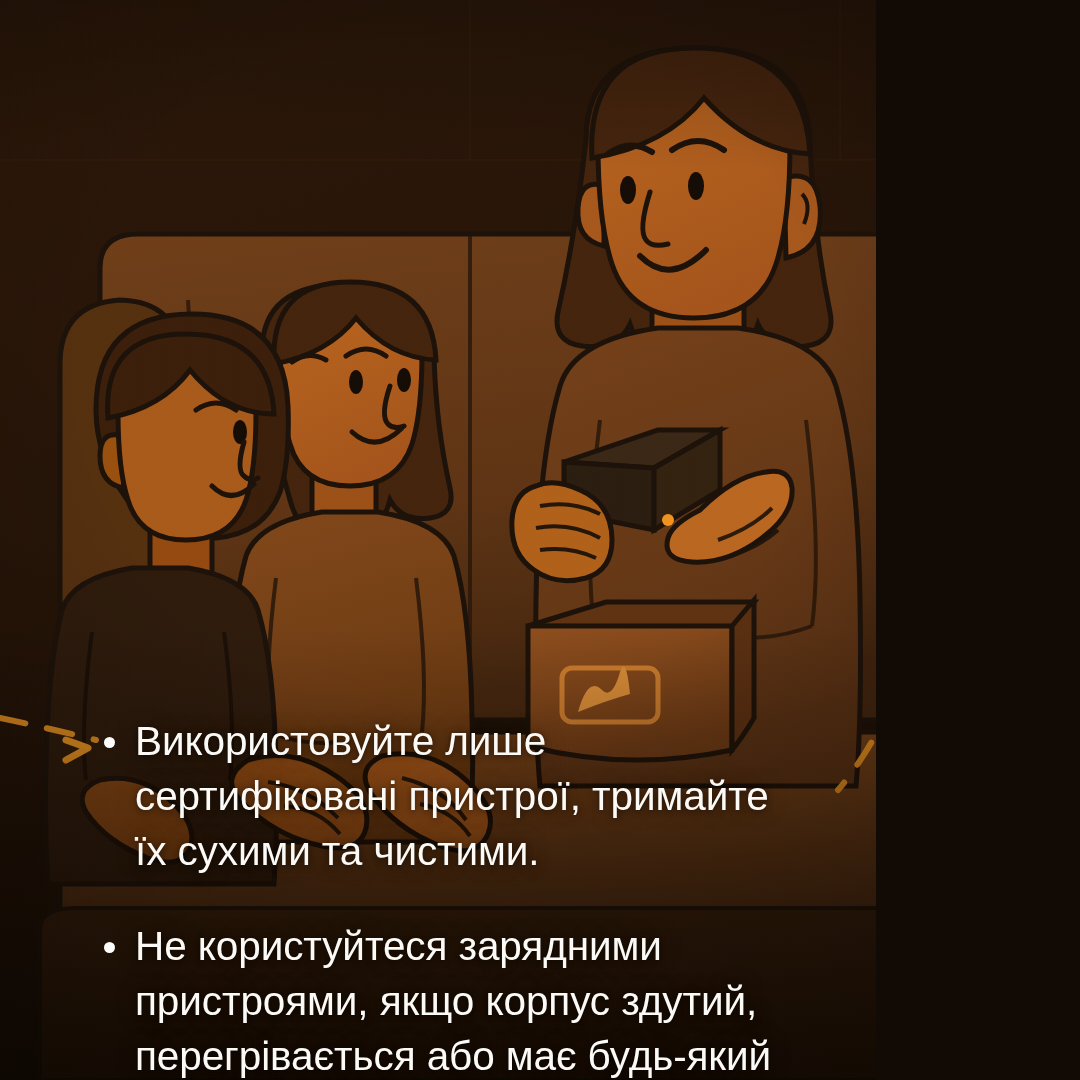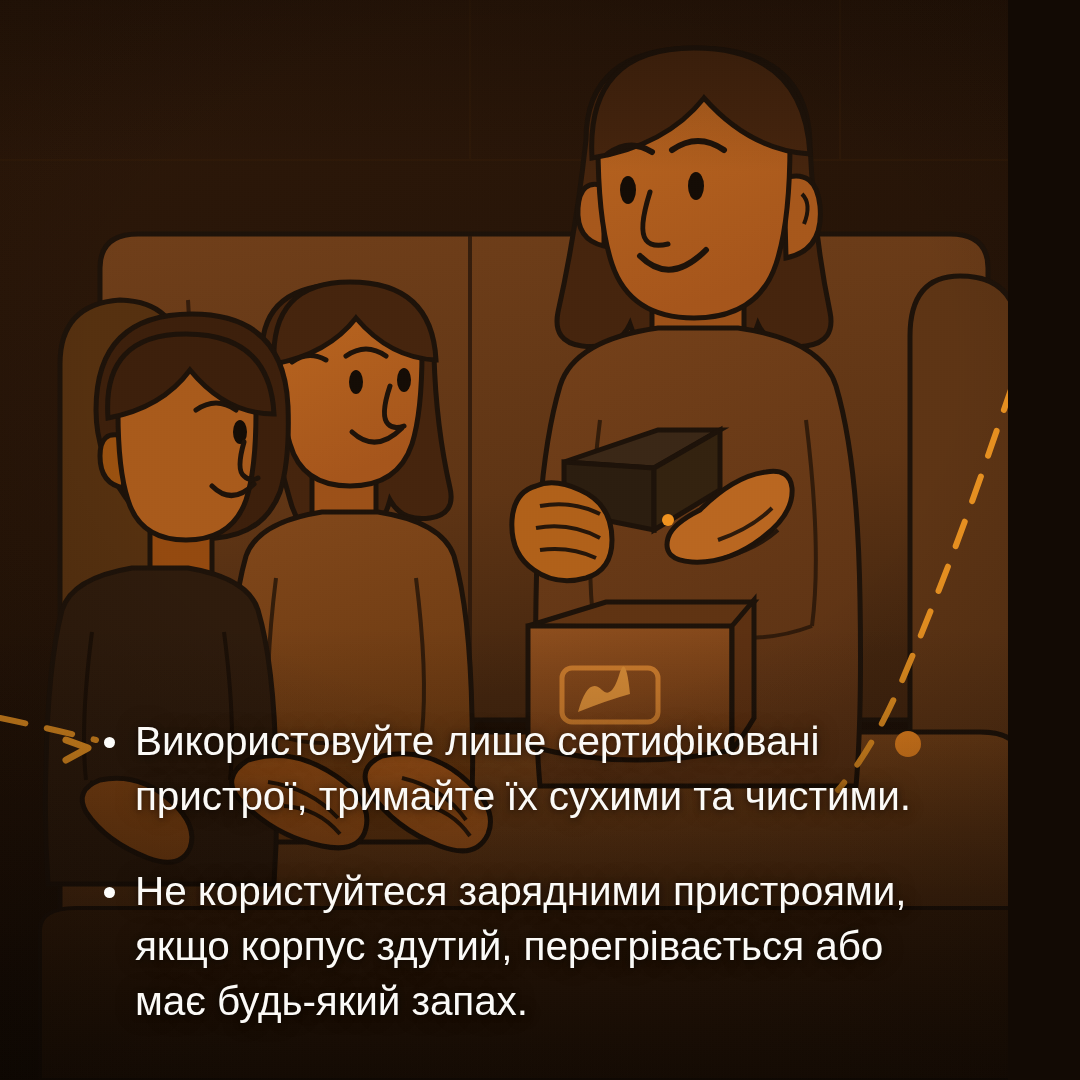--- a/index.html
+++ b/index.html
@@ -1,19 +1,19 @@
 <!DOCTYPE html>
 <html lang="uk"><head>
 <meta charset="utf-8">
 <title>Safety Tips Card</title>
 <style>
   html,body{margin:0;padding:0;background:#120a04;}
   *{box-sizing:border-box;}
   .stage{
-    position:relative;width:1008px;height:1080px;overflow:hidden;
+    position:relative;width:876px;height:1080px;overflow:hidden;
     background:#2a1608;
     font-family:"Liberation Sans","DejaVu Sans",sans-serif;
   }
   .layer{position:absolute;inset:0;}
   .svg-art{position:absolute;left:0;top:0;width:1080px;height:1080px;display:block;}
 
   
   .tips{
     position:absolute;left:0;right:0;top:714px;
     padding:0 96px 0 104px;

